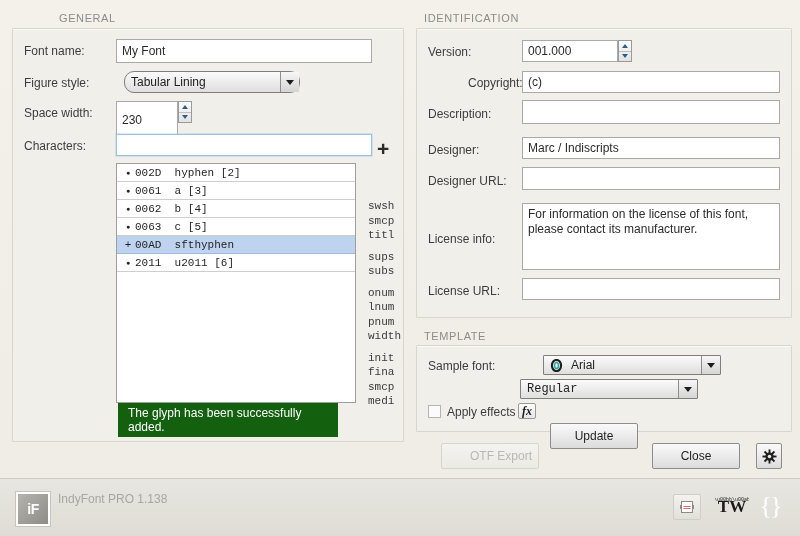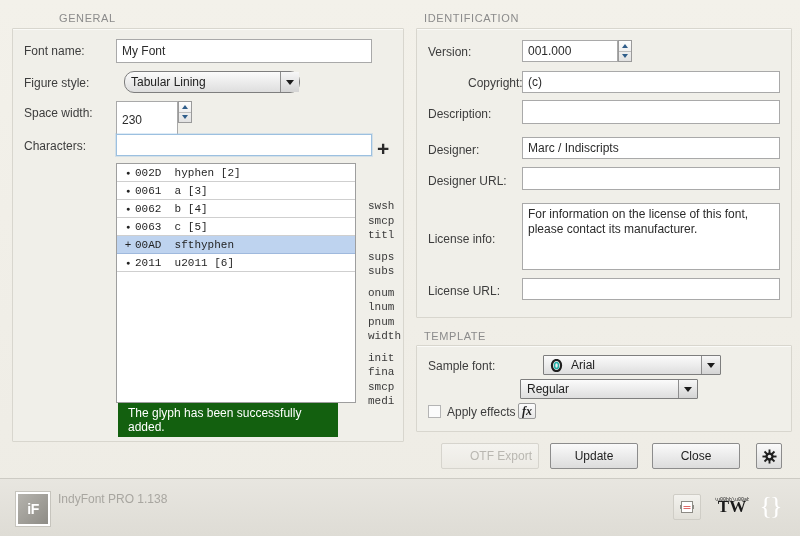--- a/index.html
+++ b/index.html
@@ -413,33 +413,33 @@
         <ellipse cx="6.5" cy="6.5" rx="4.6" ry="5.6" fill="none" stroke="#1f1f1f" stroke-width="2.1"></ellipse>
         <ellipse cx="6.5" cy="6.5" rx="2.0" ry="3.1" fill="none" stroke="#21b0a8" stroke-width="1.5"></ellipse>
       </svg>
     </span>
     <span class="combo-label" style="padding-left:8px;">Arial</span>
     <span class="combo-arrow">
         <i class="tri-down"></i>
       </span>
   </div>
 
-  <div class="combo" style="left:520px; top:379px; width:178px; height:20px;">
+  <div class="combo" style="left:520px; top:379px; width:178px; height:20px;font-family:Liberation Mono, monospace;">
     <span class="combo-label">Regular</span>
     <span class="combo-arrow">
         <i class="tri-down"></i>
       </span>
   </div>
 
   <div class="cbox" style="left:428px; top:405px;"></div>
   <div class="fld-label" style="left:447px; top:405px;">Apply effects</div>
   <div class="fx-btn" style="left:518px; top:403px; width:18px; height:16px;">fx</div>
 
   <div class="btn disabled" style="left:441px; top:443px; width:98px; height:26px;">OTF Export</div>
-  <div class="btn" style="left:550px; top:443px; width:88px; height:26px;">Update</div>
+  <div class="btn" style="left:550px; top:423px; width:88px; height:26px;">Update</div>
   <div class="btn" style="left:652px; top:443px; width:88px; height:26px;">Close</div>
   <div class="btn-icon" style="left:756px; top:443px; width:26px; height:26px;">
     <svg width="15" height="15" viewBox="0 0 16 16">
       <g fill="#1f1f1f">
         <rect x="7" y="0.5" width="2" height="15"></rect>
         <rect x="0.5" y="7" width="15" height="2"></rect>
         <rect x="7" y="0.5" width="2" height="15" transform="rotate(45 8 8)"></rect>
         <rect x="0.5" y="7" width="15" height="2" transform="rotate(45 8 8)"></rect>
       </g>
       <circle cx="8" cy="8" r="4.4" fill="#1f1f1f"></circle>

